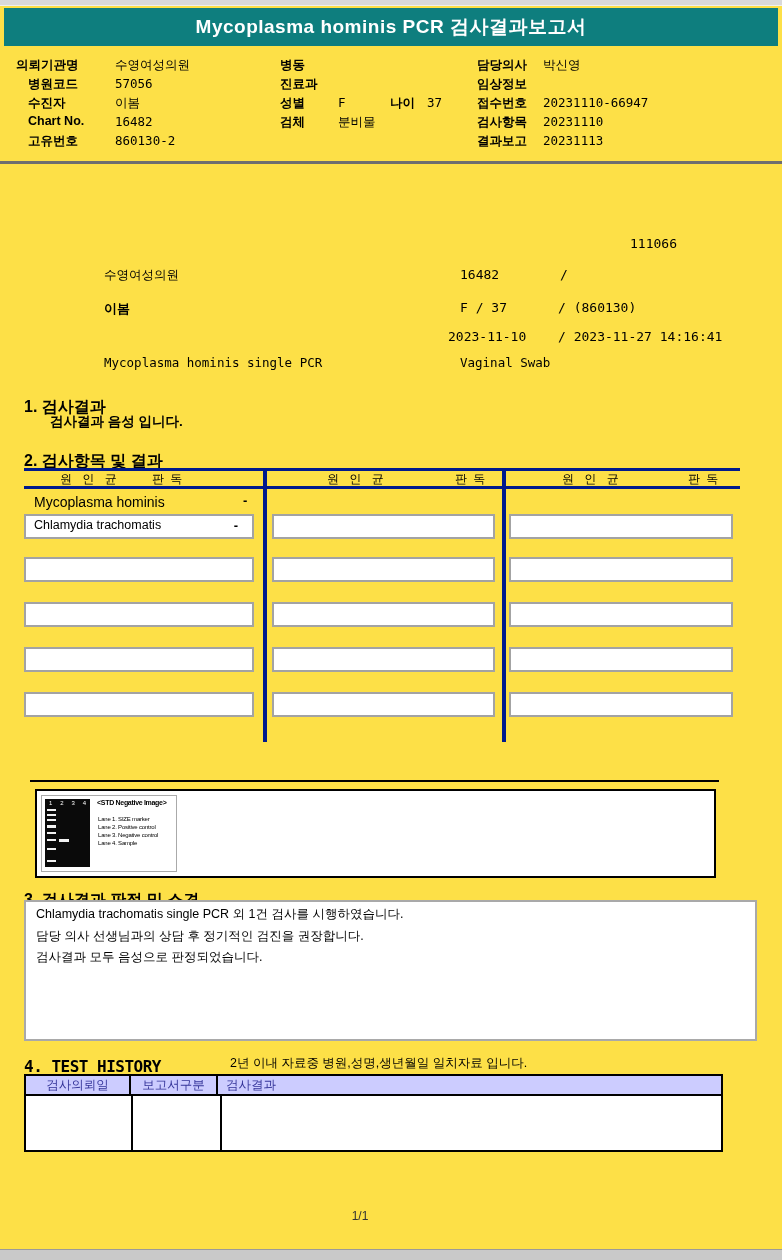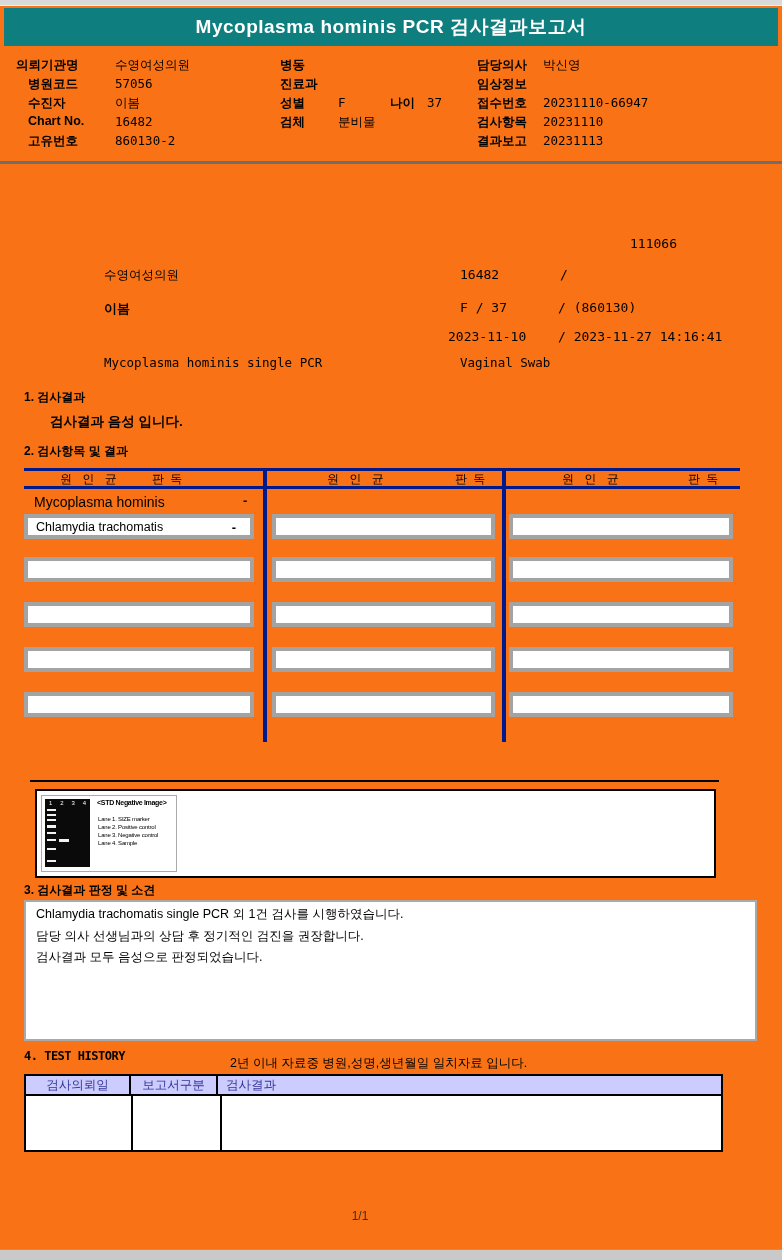--- a/index.html
+++ b/index.html
@@ -1,43 +1,43 @@
 <!DOCTYPE html>
 <html><head>
 <meta charset="utf-8">
 <style>
   * { margin:0; padding:0; box-sizing:border-box; }
   html,body { background:#fff; }
   .page {
-    position:relative; width:782px; height:1260px; background:#f97316;
+    position:relative; width:782px; height:1260px; background:#fde047;
     font-family:"Liberation Sans", sans-serif; color:#000; overflow:hidden;
   }
   .abs { position:absolute; white-space:nowrap; }
   .lbl { font-weight:700; font-size:12.5px; }
   .val { font-size:12.5px; }
   .mono { font-family:"DejaVu Sans Mono", monospace; }
   .top-strip { position:absolute; left:0; top:0; width:782px; height:6px; background:#d9d9d9; border-bottom:1px solid #efefef; }
   .title-bar {
     position:absolute; left:4px; top:8px; width:774px; height:38px;
     background:#0e7e7e; display:flex; align-items:center; justify-content:center;
   }
   .title-bar span { color:#fff; font-weight:700; font-size:19px; letter-spacing:0.5px; }
   .hdr-divider { position:absolute; left:0; top:161px; width:782px; height:3px; background:#6e6e6e; }
-  .sec-heading { font-weight:700; font-size:12px; }
+  .sec-heading { font-weight:700; font-size:16px;margin-top:8px; }
   .result-line { font-weight:700; font-size:13.5px; }
 
   
   .rtable { position:absolute; left:24px; top:468px; width:716px; height:274px; }
   .navy-h { position:absolute; background:#001a8c; height:3px; }
   .navy-v { position:absolute; background:#001a8c; width:4px; top:0; height:274px; }
   .th-p { position:absolute; top:3px; font-size:12px; font-weight:400; word-spacing:7px; }
   .th-r { position:absolute; top:3px; font-size:12px; font-weight:400; word-spacing:3px; }
   .row-text { position:absolute; font-size:14px; }
   .dash { position:absolute; font-weight:700; font-size:13px; }
-  .cellbox { position:absolute; height:25px; border:4px solid #a3a3a3; background:#fff;padding-left:24px; }
+  .cellbox { position:absolute; height:25px; border:2px solid #a3a3a3; background:#fff;padding-left:24px; }
   .cellbox .name { position:absolute; left:8px; top:2px; font-size:12.5px; }
   .cellbox .dash2 { position:absolute; right:14px; top:2px; font-weight:700; font-size:13px; }
 
   
   .gel-line { position:absolute; left:30px; top:780px; width:689px; height:2px; background:#000; }
   .gel-outer { position:absolute; left:35px; top:789px; width:681px; height:89px; border:2px solid #000; background:#fff; }
   .gel-inner { position:absolute; left:41px; top:795px; width:136px; height:77px; border:1px solid #aaa; background:#fff; }
   .gel-img { position:absolute; left:45px; top:799px; width:45px; height:68px; background:#0a0a0a; }
   .lane-nums { position:absolute; left:0; top:1px; width:45px; display:flex; justify-content:space-around; }
   .lane-nums span { color:#fff; font-size:6px; line-height:7px; }

